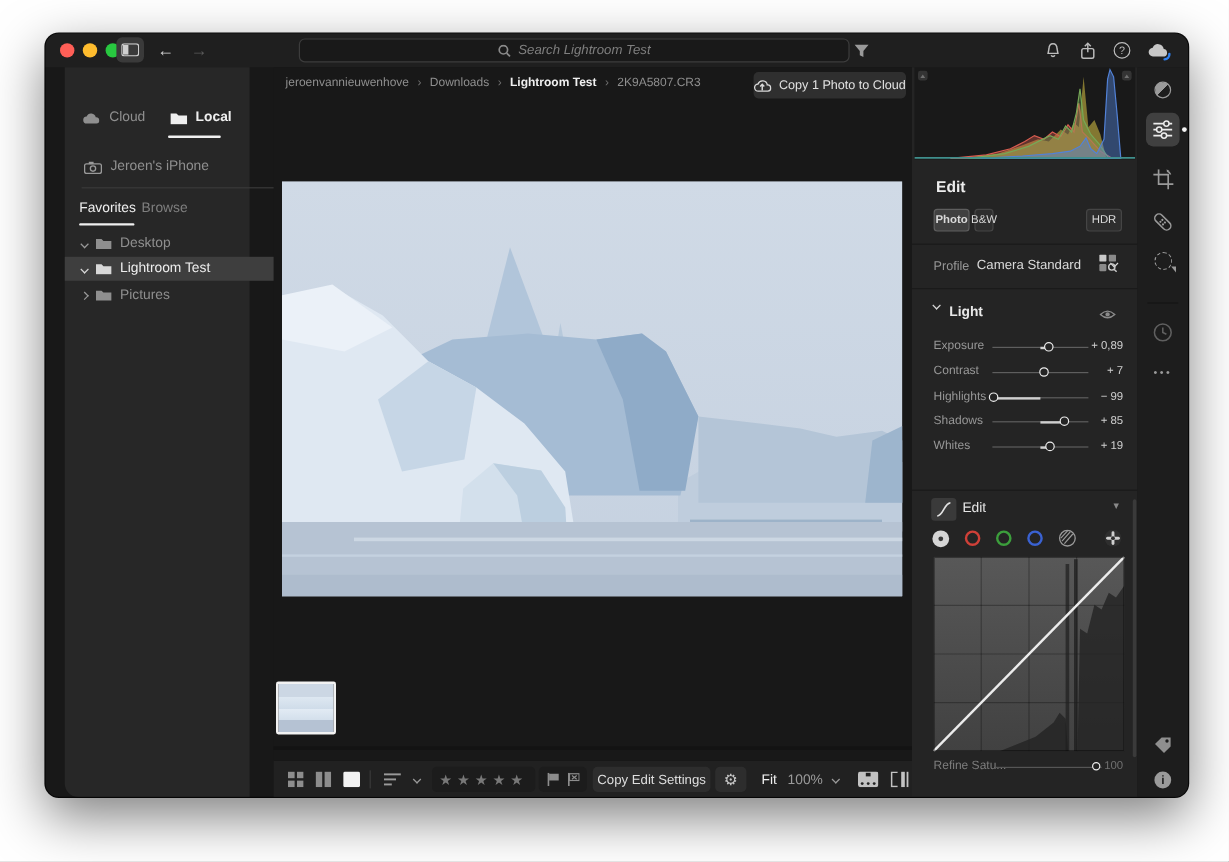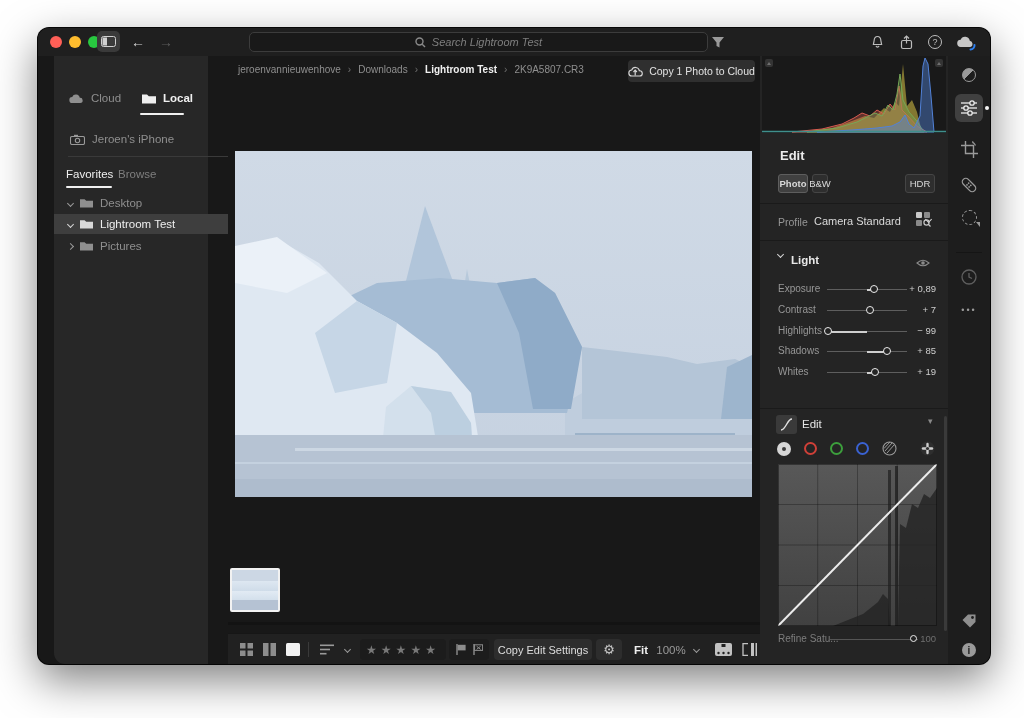--- a/index.html
+++ b/index.html
@@ -274,21 +274,21 @@
             </svg>
       </div>
 
       <div class="pill" style="left:266px;width:98px;background:#2d2d2d;color:#dedede;font-size:11px">
             <span>Copy Edit Settings</span>
           </div>
       <div class="pill" style="left:368px;width:26px;background:#2d2d2d;color:#c5c5c5;font-size:13px">
             <span>⚙</span>
           </div>
 
-      <div class="ticon" style="left:402px;width:22px;color:#f0f0f0;font-size:11.5px;font-weight:bold">
+      <div class="ticon" style="left:402px;width:22px;color:#f0f0f0;font-size:11.5px;font-weight:normal">
             <span>Fit</span>
           </div>
       <div class="ticon" style="left:426px;width:34px;color:#9a9a9a;font-size:11.5px">
             <span>100%</span>
           </div>
       <div class="ticon" style="left:462px;width:12px">
             <span class="chev"></span>
           </div>
 
       <div class="ticon" style="left:484px;width:22px">

